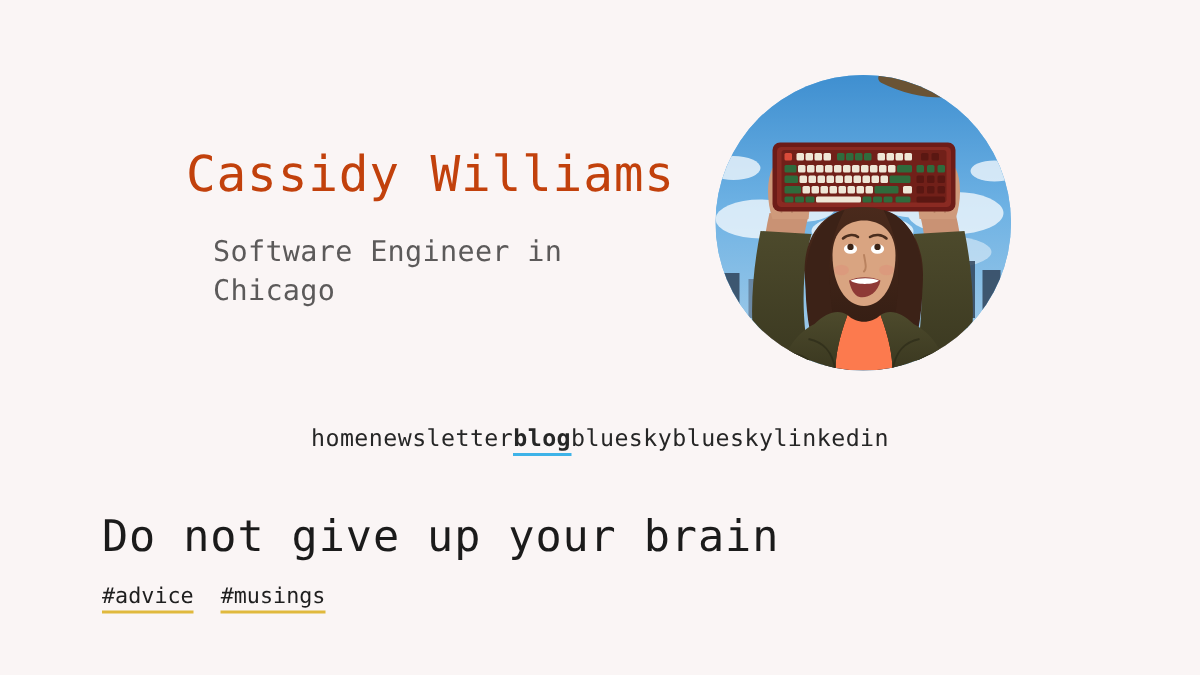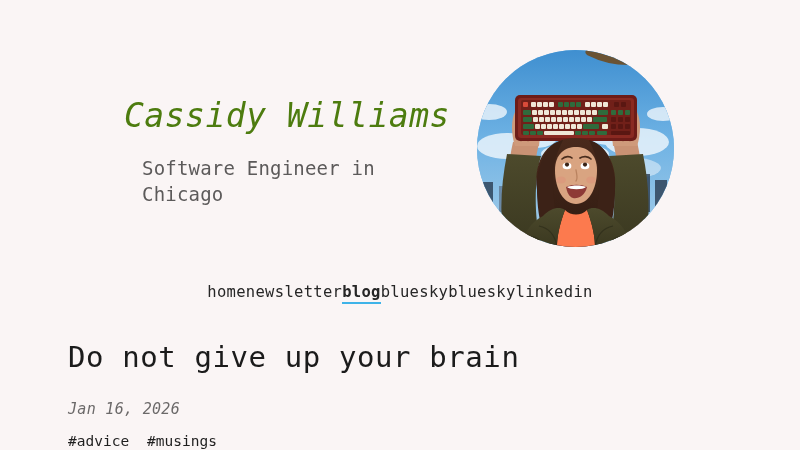--- a/index.html
+++ b/index.html
@@ -37,23 +37,22 @@
     top:96px;
     width:330px;
   }
 
   .site-title {
     font-family:"DejaVu Sans Mono","Liberation Mono",monospace;
     font-size:33px;
     font-weight:400;
     letter-spacing:0.5px;
     line-height:1.2;
-    color:#4d7c0f;
+    color:#c2410c;
     white-space:nowrap;
-    font-style:italic;
   }
 
   .site-tagline {
     margin-top:19px;
     font-family:"DejaVu Sans Mono","Liberation Mono",monospace;
     font-size:19px;
     font-weight:400;
     line-height:1.38;
     color:#5c5a5a;
     letter-spacing:0.2px;
@@ -385,20 +384,19 @@
     <a class="nav-link" href="#">home</a>
     <a class="nav-link" href="#">newsletter</a>
     <a class="nav-link is-active" href="#">blog</a>
     <a class="nav-link" href="#">bluesky</a>
     <a class="nav-link" href="#">bluesky</a>
     <a class="nav-link" href="#">linkedin</a>
   </nav>
 
   <article class="article">
     <h2 class="post-title">Do not give up your brain</h2>
-    <div class="post-date">Jan 16, 2026</div>
     <div class="post-tags">
       <a class="post-tag" href="#">#advice</a>
       <a class="post-tag" href="#">#musings</a>
     </div>
   </article>
 
 </div>
 
 </body></html>

